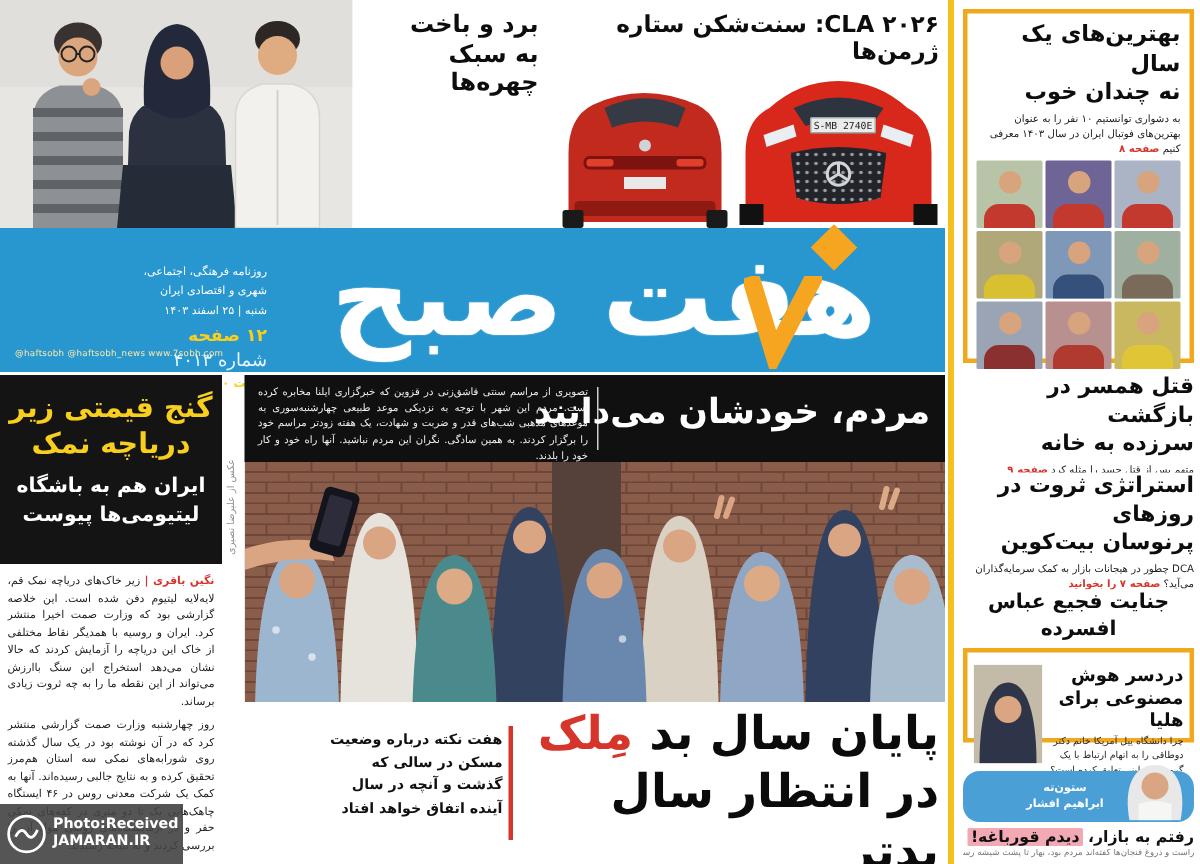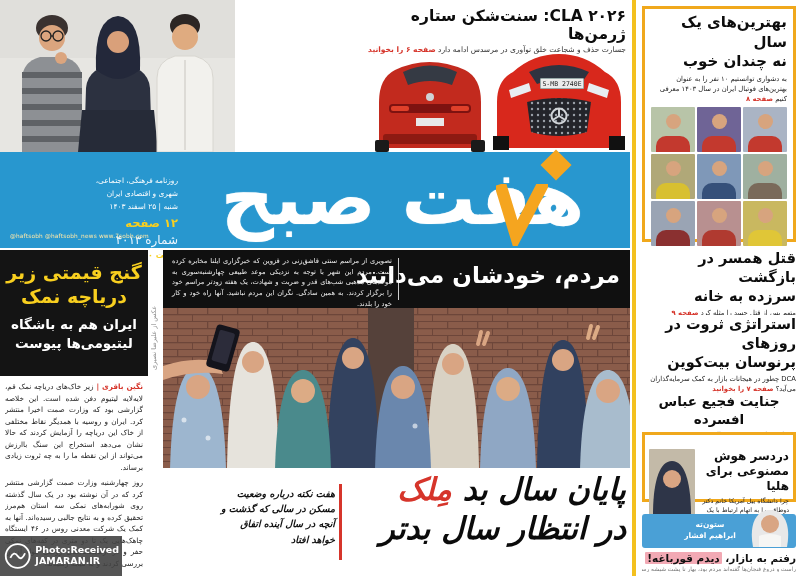--- a/index.html
+++ b/index.html
@@ -53,21 +53,21 @@
 
   
   #photo-credit{left:150px;top:306px;height:150px;width:11px;writing-mode:vertical-rl;
                 transform:rotate(180deg);font-size:6.5px;color:#8f8f8f;}
   #center-bar{left:163px;top:250px;width:467px;height:58px;background:#101010;}
   #center-bar .hl{position:absolute;right:10px;top:12px;font-size:23px;font-weight:bold;color:#fff;}
   #center-bar .sep{position:absolute;left:235px;top:8px;width:1px;height:42px;background:rgba(255,255,255,.8);}
   #center-bar .intro{position:absolute;left:9px;top:6px;width:220px;font-size:6.7px;line-height:1.6;
                      color:#f0f0f0;text-align:justify;}
   #selfie-photo{left:163px;top:308px;width:467px;height:160px;overflow:hidden;}
-  #main-head-block{left:163px;top:468px;width:467px;height:108px;background:#fff;font-style:italic;}
+  #main-head-block{left:163px;top:468px;width:467px;height:108px;background:#fff;}
   #main-head-block .lead{position:absolute;left:56px;top:18px;width:116px;font-size:9.5px;
                          font-weight:bold;line-height:1.6;text-align:right;color:#111;}
   #main-head-block .rule{position:absolute;left:176px;top:16px;width:3px;height:76px;background:#d6352b;}
   #main-head-block .big{position:absolute;right:4px;top:2px;width:290px;font-size:31px;font-weight:bold;
                         line-height:1.27;text-align:right;color:#0b0b0b;}
 
   
   #rail-divider{left:632px;top:0;width:4px;height:576px;}
   .rail{left:642px;width:154px;background:#fff;text-align:right;}
   .rail .t1{font-size:14.5px;font-weight:bold;line-height:1.3;color:#0d0d0d;}
@@ -77,27 +77,27 @@
   #players-grid{margin-top:3px;display:grid;grid-template-columns:repeat(3,1fr);gap:2px;direction:rtl;}
   .player{position:relative;height:45px;overflow:hidden;border-radius:1px;}
   .p-head{position:absolute;left:50%;top:7px;width:15px;height:15px;margin-left:-7.5px;border-radius:50%;
           background:#d7a47e;}
   .p-shirt{position:absolute;left:50%;bottom:-6px;width:34px;height:22px;margin-left:-17px;
            border-radius:10px 10px 0 0;}
   #rail-murder{top:249px;height:62px;}
   #rail-bitcoin{top:315px;height:74px;}
   #rail-crime{top:393px;height:36px;}
   #rail-crime .t1{font-size:13.5px;text-align:center;}
-  #rail-helia{top:432px;height:70px;border:3px solid #f0a81c;padding:14px 4px;display:flex;gap:4px;}
+  #rail-helia{top:432px;height:63px;border:3px solid #f0a81c;padding:8px 4px;display:flex;gap:4px;}
   #rail-helia .txt{flex:1;}
   #rail-helia .t1{font-size:12px;line-height:1.25;}
   #rail-helia .sub{font-size:6.3px;}
   #helia-photo{width:46px;height:66px;flex:0 0 46px;overflow:hidden;border-radius:1px;}
   #rail-column{top:514px;height:62px;}
-  #col-head{position:relative;height:34px;border-radius:3px;}
+  #col-head{position:relative;height:34px;border-radius:11px;}
   #col-head .kick{position:absolute;left:26px;top:5px;width:84px;text-align:center;color:#fff;
                   font-size:7.5px;font-weight:bold;line-height:1.5;}
   #afshar-photo{position:absolute;right:3px;top:-8px;width:46px;height:41px;overflow:hidden;}
   #col-title{margin-top:4px;font-size:10.5px;font-weight:bold;color:#111;}
   #col-title .hl-pink{padding:0 2px;border-radius:1px;}
   #col-body{margin-top:2px;font-size:5.8px;color:#777;white-space:nowrap;overflow:hidden;}
 </style>
 </head>
 <body>
 
@@ -133,26 +133,29 @@
       <g transform="translate(185,0)">
         <path d="M-28,152 L-28,78 Q-28,61 -10,56 L10,56 Q28,61 28,78 L28,152 Z" fill="#f2f1ed" stroke="#d8d6d0" stroke-width="1"></path>
         <line x1="0" y1="60" x2="0" y2="150" stroke="#cfcdc7" stroke-width="1.2"></line>
         <ellipse cx="0" cy="26" rx="15" ry="12" fill="#2c2624"></ellipse>
         <circle cx="0" cy="37" r="13" fill="#dfab80"></circle>
       </g>
     </svg>
   </div>
 
   <div class="abs" id="faces-text">
+    <div class="ttl">
+      <div>برد و باخت</div>
+      <div>به سبک چهره‌ها</div>
+    </div>
   </div>
 
   <div class="abs" id="car-block">
     <div id="car-head">
       <div class="ttl">CLA ۲۰۲۶: سنت‌شکن ستاره ژرمن‌ها</div>
-      <div class="sub"><span>جسارت حذف و شجاعت خلق نوآوری در مرسدس ادامه دارد </span><span class="redtxt">صفحه ۶ را بخوانید</span></div>
     </div>
     <svg id="cars-svg" width="265" height="106" viewBox="0 0 265 106">
       <defs>
         <pattern id="mesh" width="6" height="6" patternUnits="userSpaceOnUse">
           <circle cx="3" cy="3" r="1.2" fill="#9aa0a8"></circle>
         </pattern>
       </defs>
 
       <g transform="translate(8,4)">
         <path d="M6,98 L6,52 Q6,28 22,20 Q56,4 92,20 Q108,28 108,52 L108,98 Z" fill="#c22a1e"></path>

